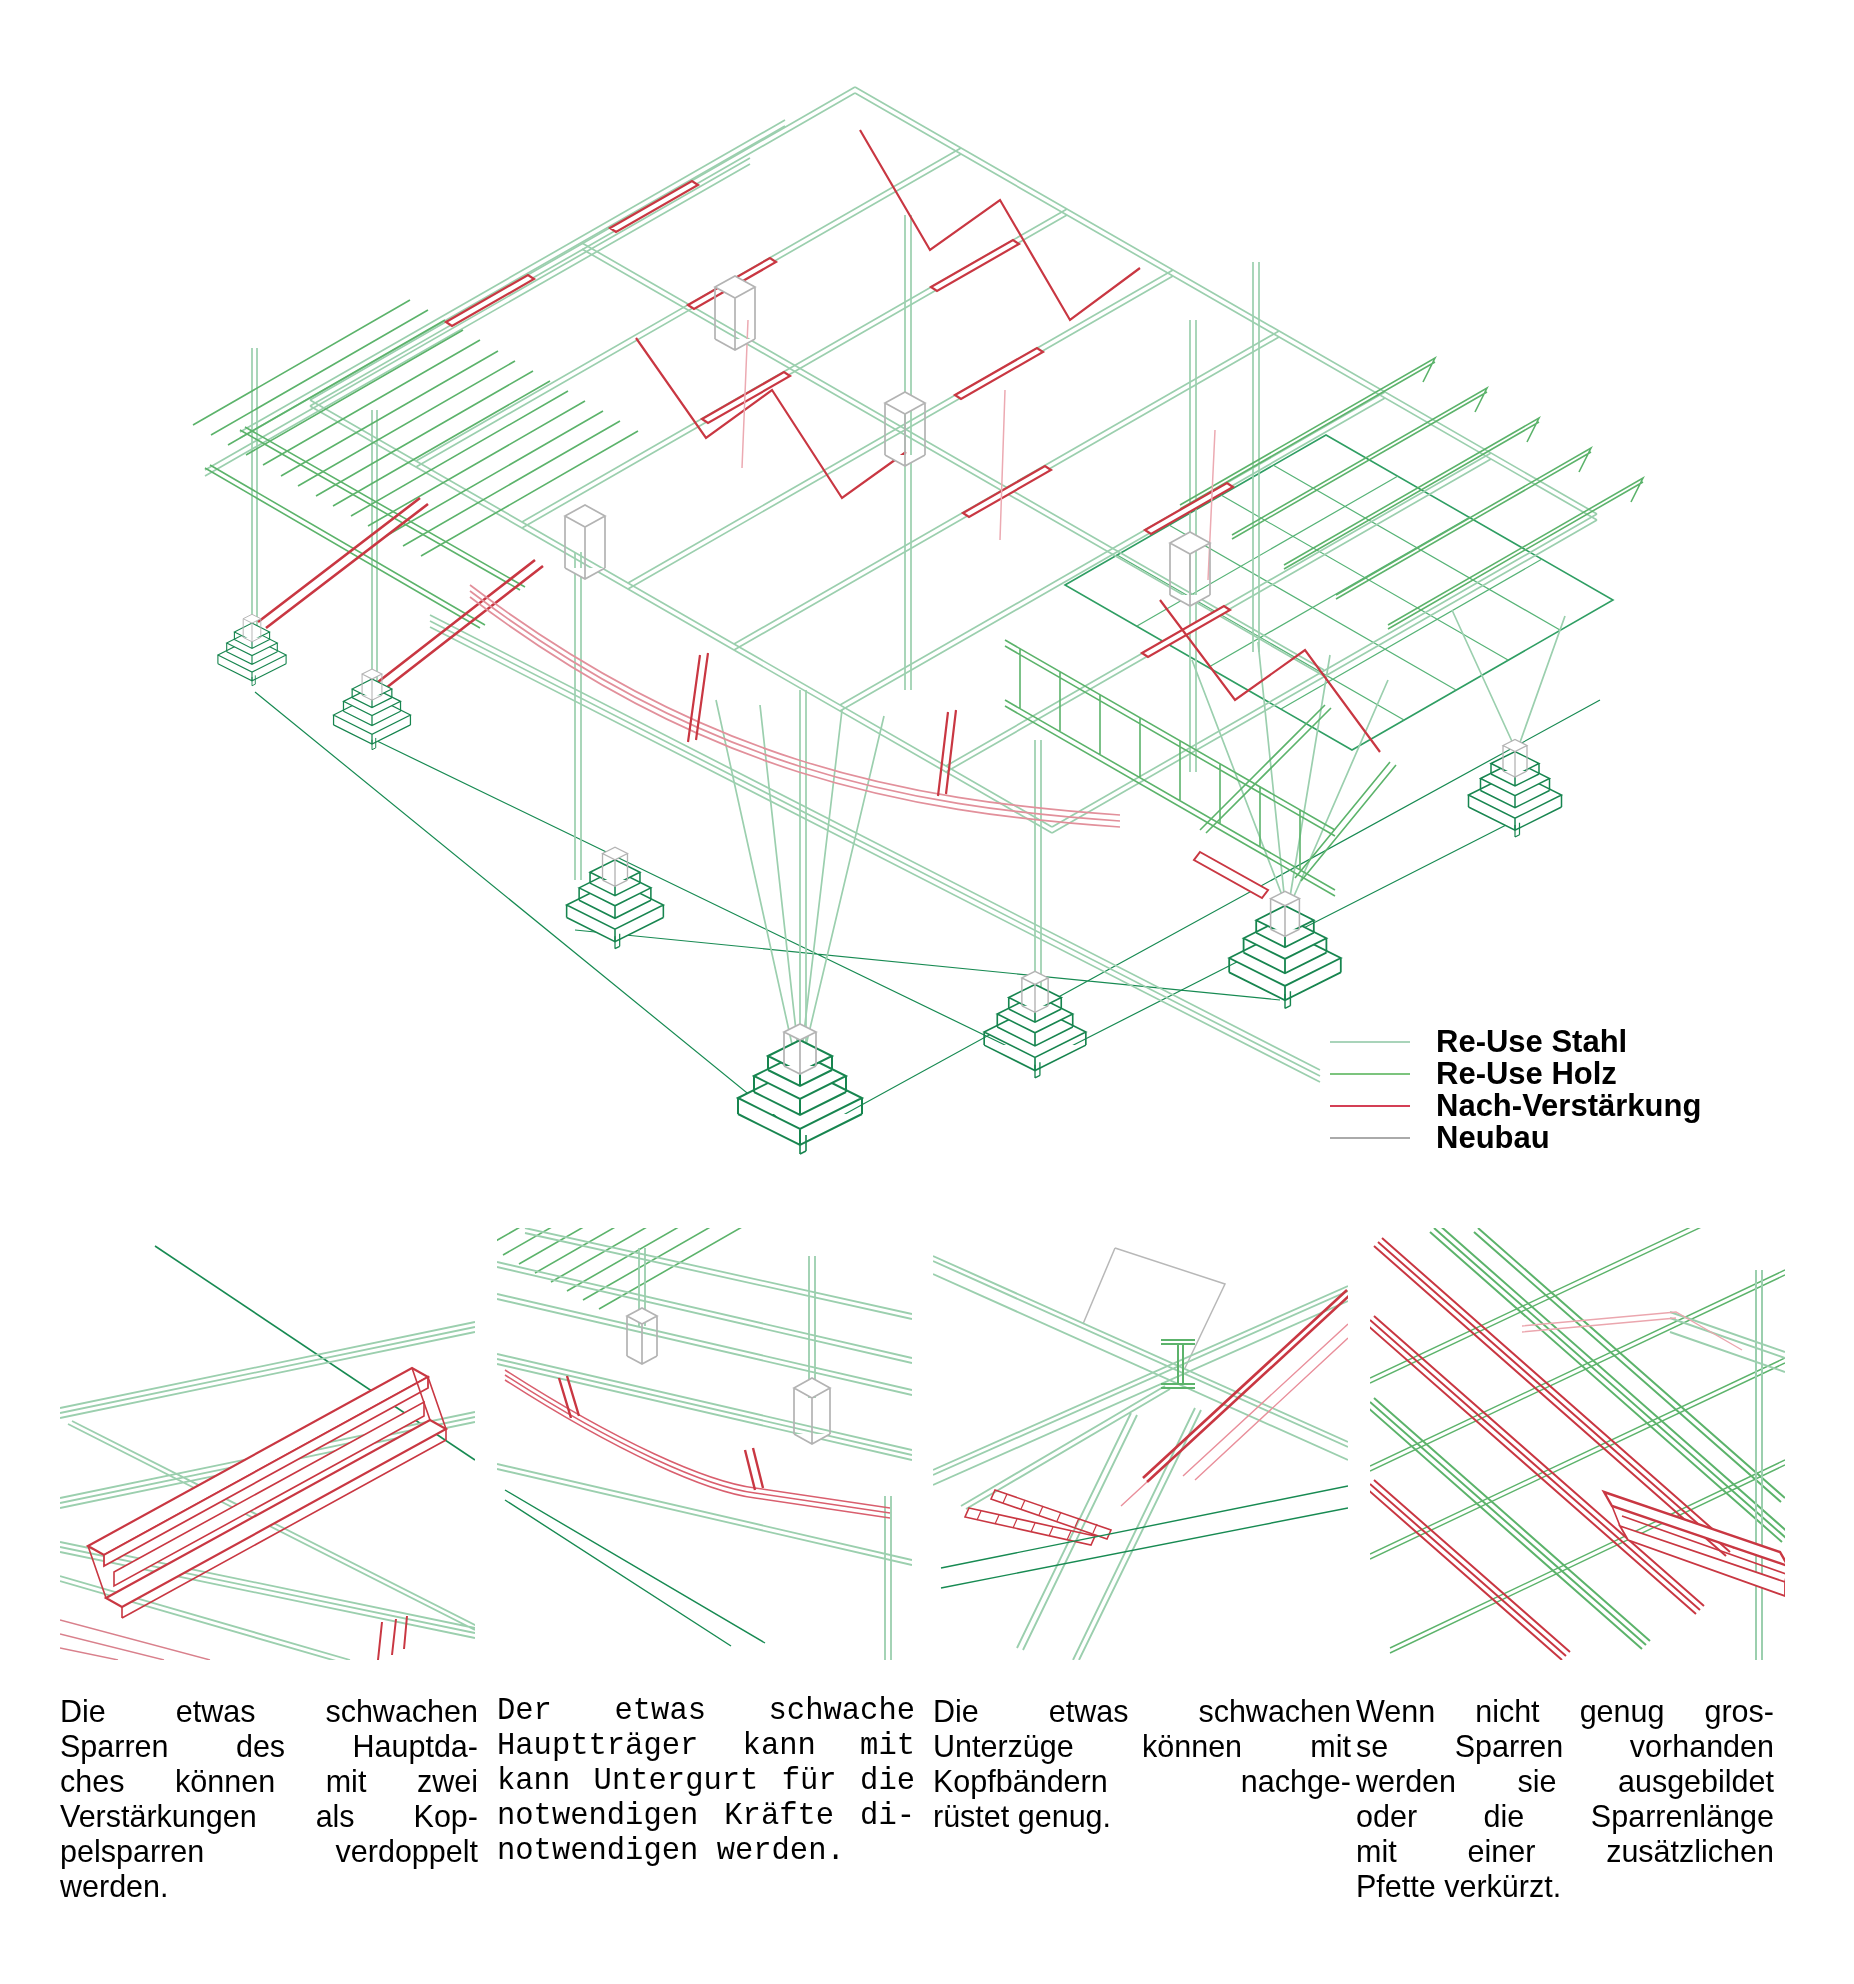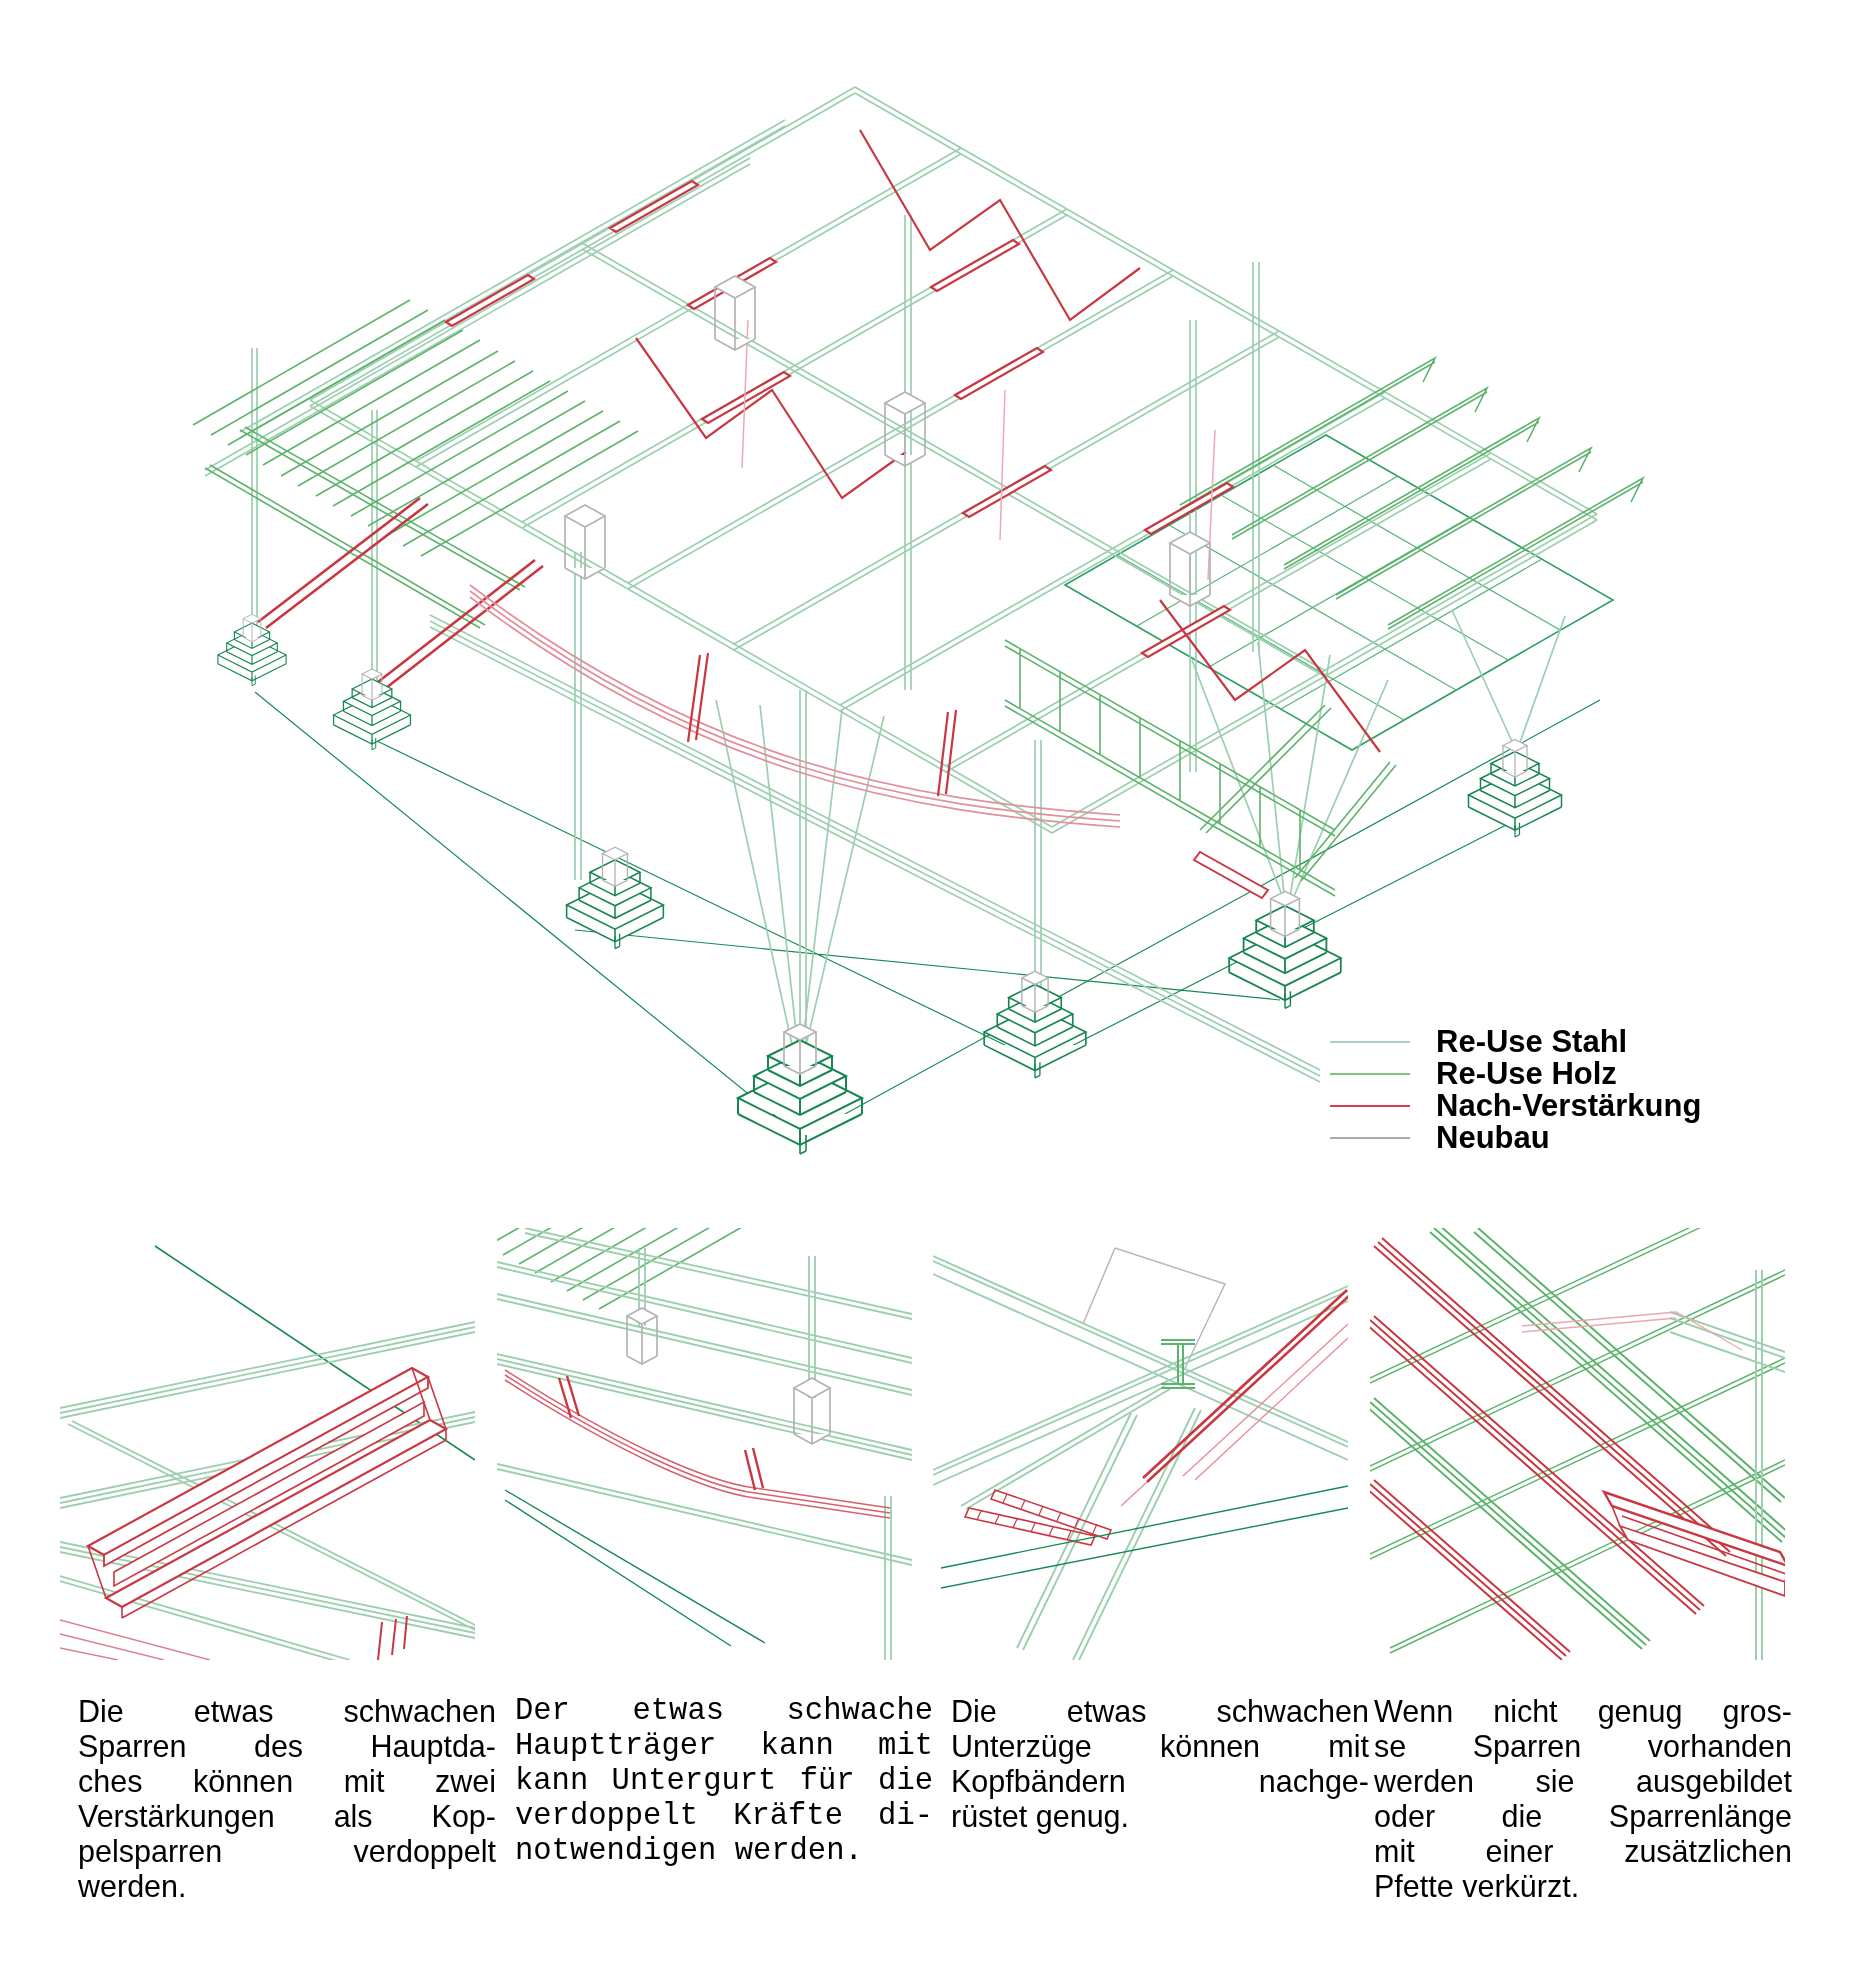--- a/index.html
+++ b/index.html
@@ -5,21 +5,21 @@
   html,body{margin:0;padding:0;background:#ffffff;}
   body{width:1854px;height:1984px;position:relative;font-family:"Liberation Sans",sans-serif;color:#000;}
   .fig{position:absolute;left:0;top:0;width:1854px;height:1215px;}
   .legend{position:absolute;left:1330px;top:1026px;width:420px;font-weight:bold;}
   .legend-row{display:flex;align-items:center;height:32px;}
   .legend-swatch{display:inline-block;width:80px;height:2px;margin-right:26px;flex:0 0 auto;}
   .legend-label{font-size:31px;line-height:32px;white-space:nowrap;}
   .panel{position:absolute;top:1228px;width:415px;height:432px;}
   .panel svg{display:block;width:415px;height:432px;}
   .p1{left:60px;} .p2{left:497px;} .p3{left:933px;} .p4{left:1370px;}
-  .caption{position:absolute;top:1694px;width:418px;font-size:30.5px;line-height:35px;margin-left:18px;}
+  .caption{position:absolute;top:1694px;width:418px;font-size:30.5px;line-height:35px;}
   .c1{left:60px;} .c2{left:497px;font-family:Liberation Mono, monospace;} .c3{left:933px;} .c4{left:1356px;}
   .cap-line{text-align:justify;text-align-last:justify;white-space:nowrap;}
   .cap-line.last{text-align-last:left;}
   svg{overflow:hidden;}
 </style>
 </head>
 <body>
 
 <svg class="fig" viewBox="0 0 1854 1215" aria-hidden="true">
   <defs>
@@ -259,21 +259,21 @@
   <div class="cap-line">ches können mit zwei</div>
   <div class="cap-line">Verstärkungen als Kop-</div>
   <div class="cap-line">pelsparren verdoppelt</div>
   <div class="cap-line last">werden.</div>
 </div>
 
 <div class="caption c2">
   <div class="cap-line">Der etwas schwache</div>
   <div class="cap-line">Hauptträger kann mit</div>
   <div class="cap-line">kann Untergurt für die</div>
-  <div class="cap-line">verdoppelt Kräfte di-</div>
+  <div class="cap-line">notwendigen Kräfte di-</div>
   <div class="cap-line last">notwendigen werden.</div>
 </div>
 
 <div class="caption c3">
   <div class="cap-line">Die etwas schwachen</div>
   <div class="cap-line">Unterzüge können mit</div>
   <div class="cap-line">Kopfbändern nachge-</div>
   <div class="cap-line last">rüstet genug.</div>
 </div>
 

